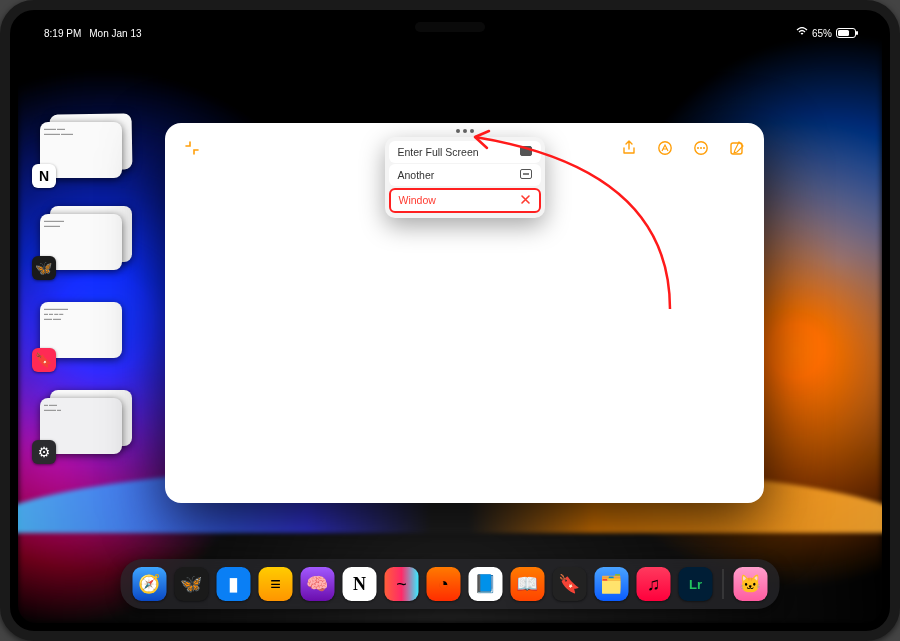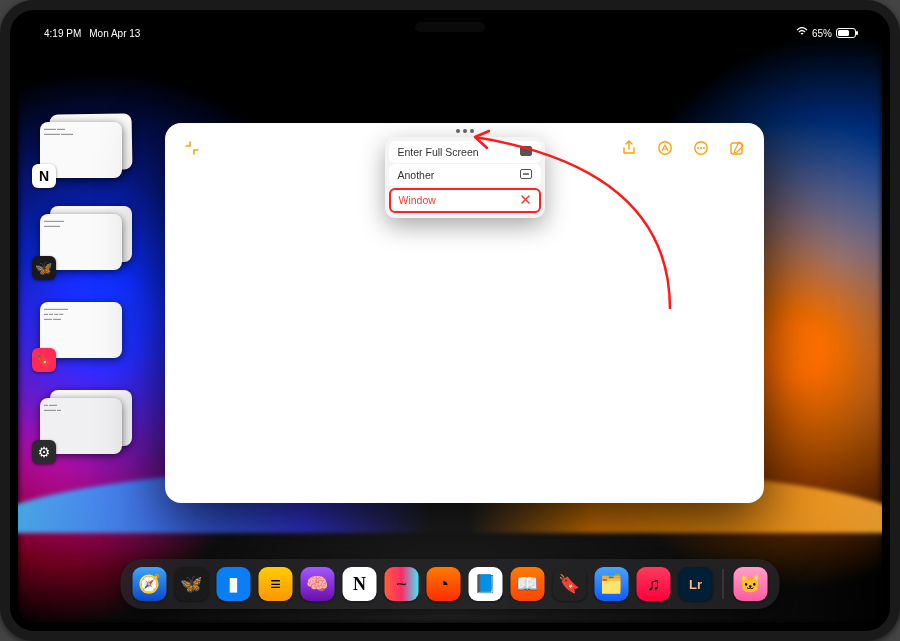--- a/index.html
+++ b/index.html
@@ -227,22 +227,22 @@
 <body>
 
 <div class="ipad-frame">
   <div class="screen">
     <div class="wallpaper"></div>
     <div class="wave"></div>
     <div class="notch"></div>
 
     <div class="statusbar">
       <div class="left">
-        <span>4:19 PM</span>
-        <span>Mon Apr 13</span>
+        <span>8:19 PM</span>
+        <span>Mon Jan 13</span>
       </div>
       <div class="right">
         <span>
           <svg width="12" height="10" viewBox="0 0 12 10">
               <path d="M6 9 L6 9" stroke="#fff"></path>
               <path d="M1 3 Q6 -2 11 3 M3 5 Q6 2 9 5 M5 7 Q6 6 7 7" stroke="#fff" stroke-width="1.2" fill="none"></path>
             </svg>
         </span>
         <span>65%</span>
         <span class="battery-shell">
@@ -356,19 +356,19 @@
         <div class="dock-icon" style="background: linear-gradient(rgb(255, 204, 0), rgb(255, 149, 0));">≡</div>
         <div class="dock-icon" style="background: linear-gradient(rgb(162, 89, 255), rgb(106, 13, 173));">🧠</div>
         <div class="dock-icon" style="background: rgb(255, 255, 255); color: rgb(0, 0, 0); font-weight: 800; font-size: 18px; font-family: Georgia, serif;">N</div>
         <div class="dock-icon" style="background: linear-gradient(90deg, rgb(255, 94, 58), rgb(255, 42, 104), rgb(58, 234, 255));">~</div>
         <div class="dock-icon" style="background: linear-gradient(rgb(255, 122, 0), rgb(255, 45, 0));">◔</div>
         <div class="dock-icon" style="background: rgb(255, 255, 255);">📘</div>
         <div class="dock-icon" style="background: linear-gradient(rgb(255, 122, 0), rgb(255, 68, 0));">📖</div>
         <div class="dock-icon" style="background: rgb(34, 34, 34);">🔖</div>
         <div class="dock-icon" style="background: linear-gradient(rgb(74, 163, 255), rgb(10, 92, 255));">🗂️</div>
         <div class="dock-icon" style="background: linear-gradient(rgb(255, 58, 94), rgb(255, 0, 60));">♫</div>
-        <div class="dock-icon" style="background: rgb(0, 30, 54); color: #fdba74; font-family: sans-serif; font-weight: 700; font-size: 13px;">Lr</div>
+        <div class="dock-icon" style="background: rgb(0, 30, 54); color: #22c55e; font-family: sans-serif; font-weight: 700; font-size: 13px;">Lr</div>
         <div class="dock-sep"></div>
         <div class="dock-icon" style="background: linear-gradient(rgb(255, 158, 203), rgb(255, 92, 160));">🐱</div>
       </div>
 
   </div>
 </div>
 
 </body></html>

